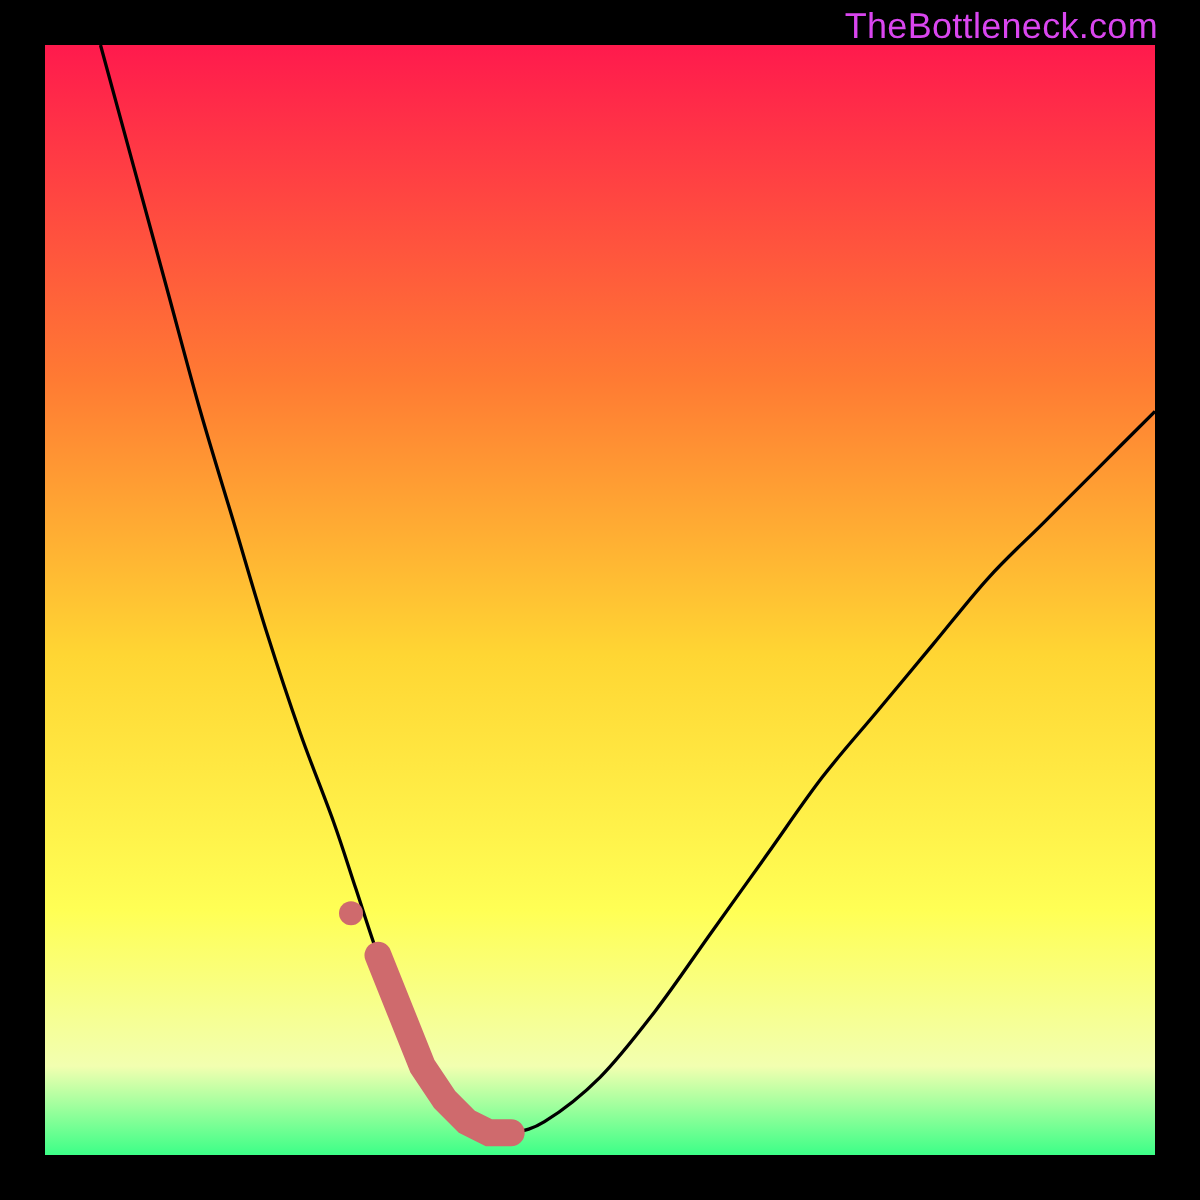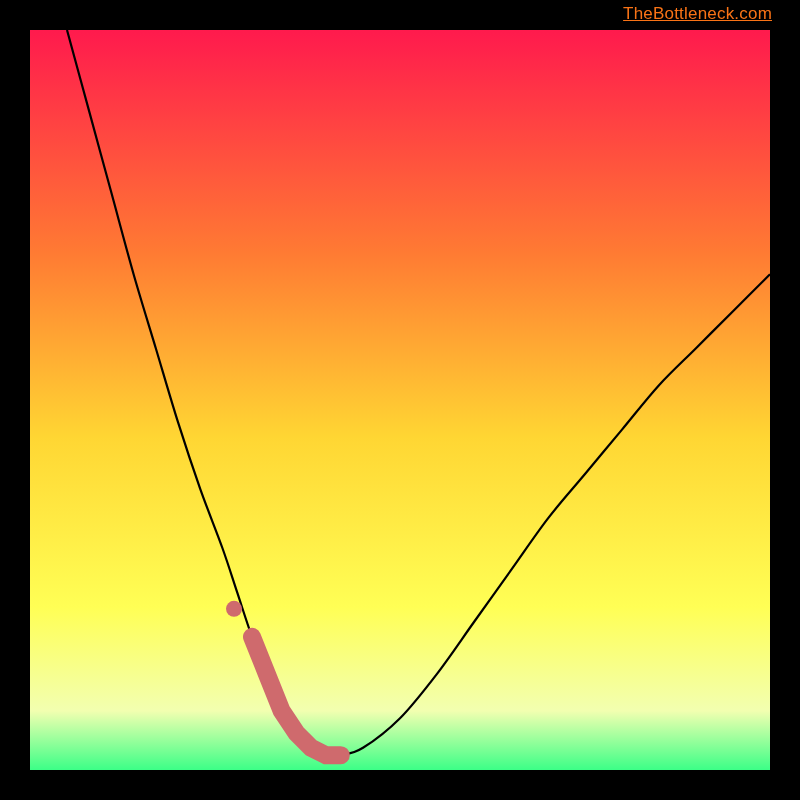--- a/index.html
+++ b/index.html
@@ -38,25 +38,24 @@
     left: 0;
     top: 0;
     width: 100%;
     height: 100%;
   }
   .watermark {
     position: absolute;
     right: 28px;
     top: 4px;
     font-family: Arial, Helvetica, sans-serif;
-    font-size: 17px;
+    font-size: 24px;
     font-weight: 500;
-    color: #f97316;
+    color: #d946ef;
     letter-spacing: 0.2px;
-    text-decoration: underline;
   }
 </style>
 </head>
 <body>
 
 <div class="frame">
   <div class="plot">
     <svg class="gradient" viewBox="0 0 740 740" preserveAspectRatio="none">
       <defs>
         <linearGradient id="bg" x1="0" y1="0" x2="0" y2="1">

